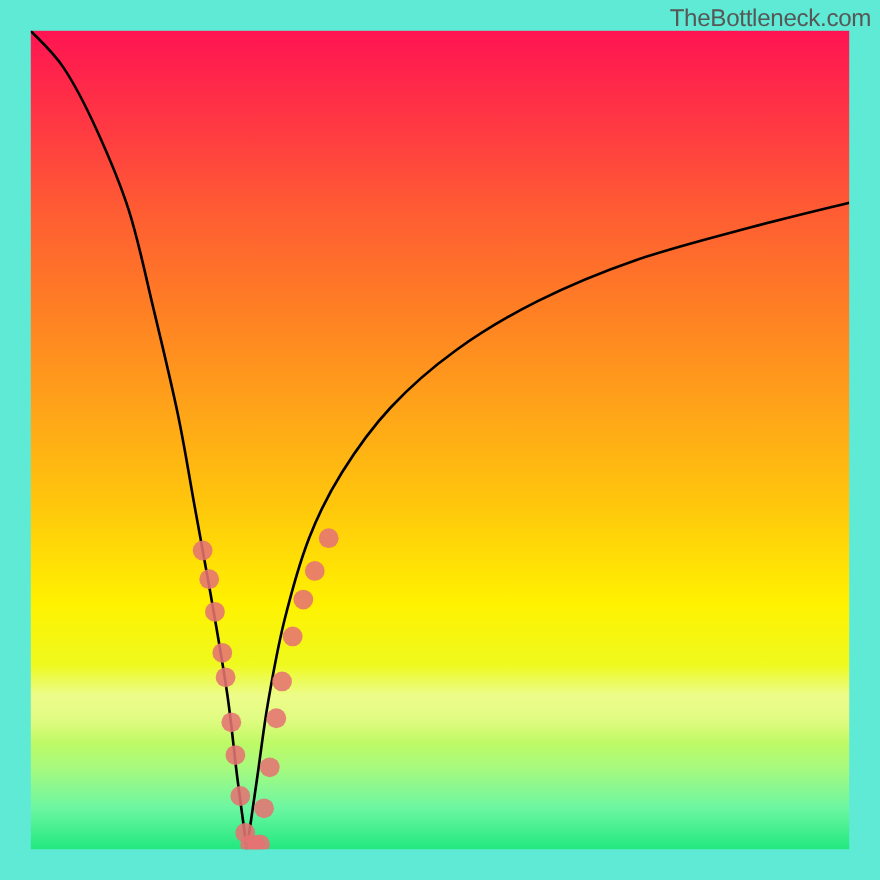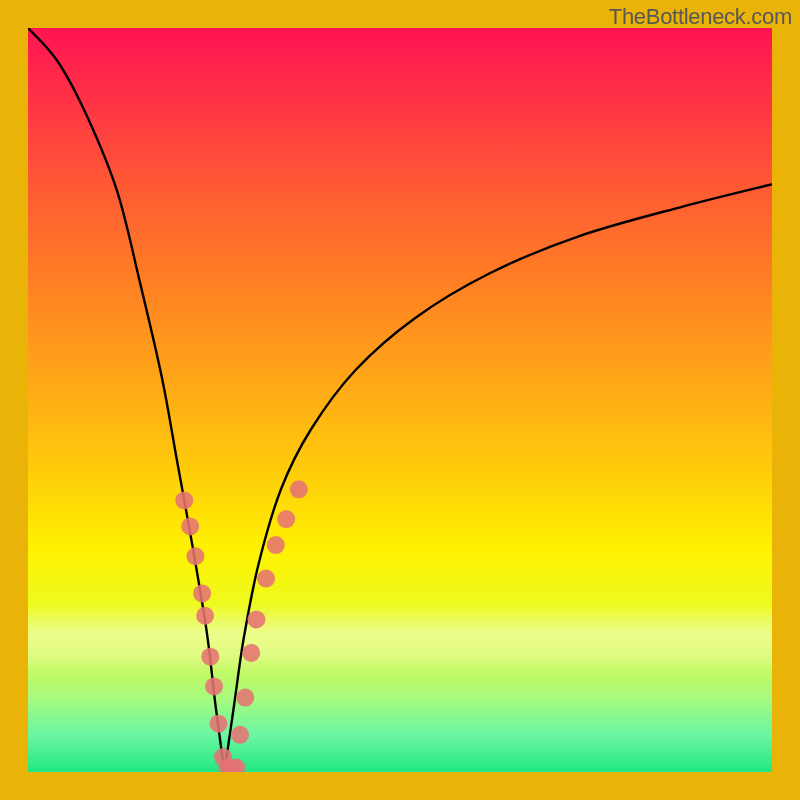--- a/index.html
+++ b/index.html
@@ -8,21 +8,21 @@
     width: 800px;
     height: 800px;
     overflow: hidden;
     background: #000;
     font-family: Arial, Helvetica, sans-serif;
   }
   .canvas {
     position: relative;
     width: 800px;
     height: 800px;
-    background: #eab308;
+    background: #5eead4;
   }
   .plot-area {
     position: absolute;
     left: 28px;
     top: 28px;
     width: 744px;
     height: 744px;
     background: linear-gradient(
       to bottom,
       #ff1452 0%,

